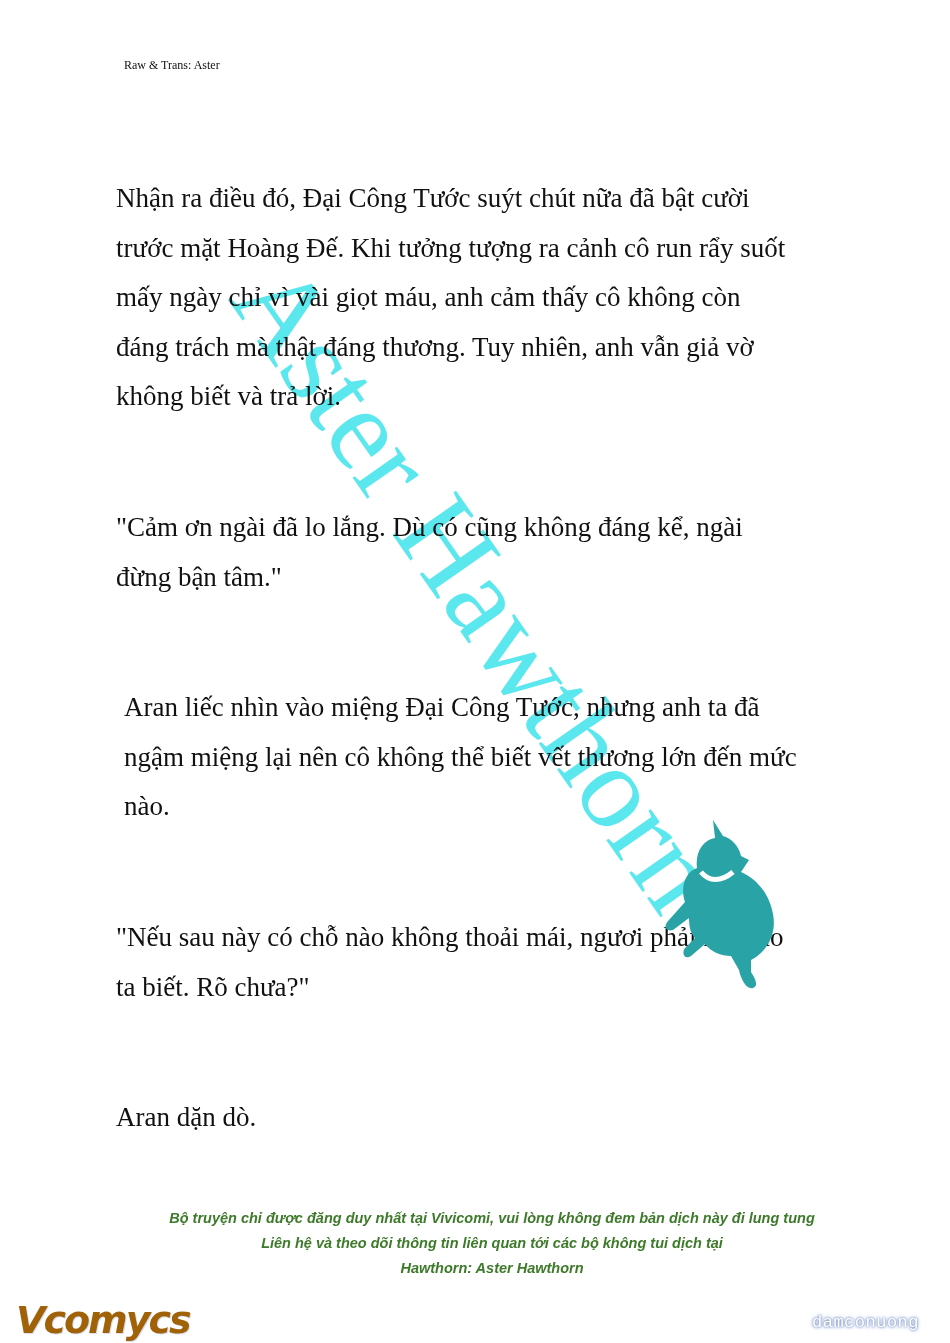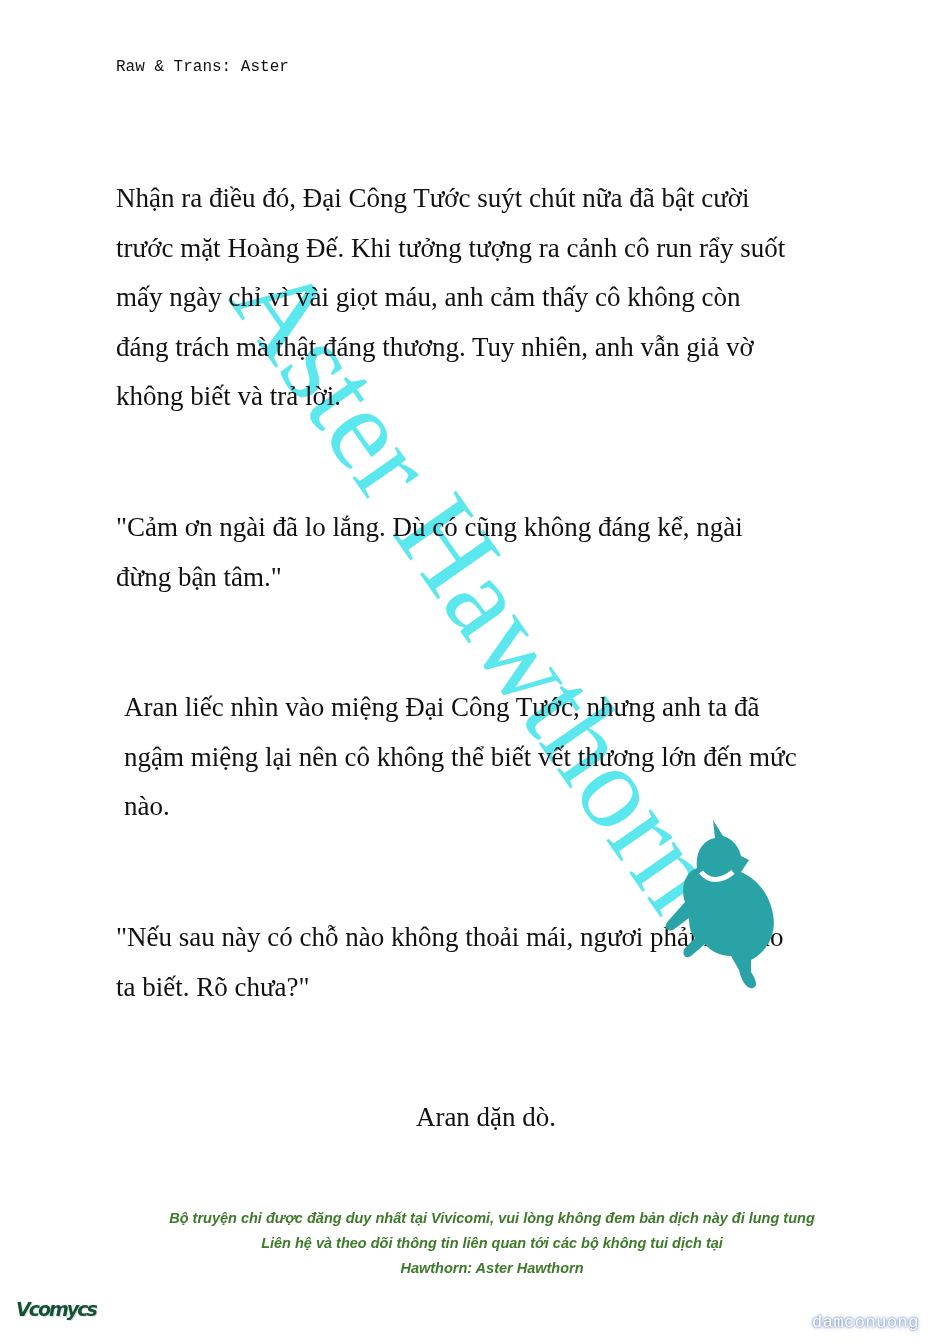--- a/index.html
+++ b/index.html
@@ -1,22 +1,22 @@
 <!DOCTYPE html>
 <html><head>
   <meta charset="utf-8">
   <style>
     html, body { margin: 0; padding: 0; }
     body {
       width: 950px; height: 1343px; background: #ffffff;
       position: relative; overflow: hidden;
     }
     .header {
-      position: absolute; left: 116px; top: 58px;
-      font-family: Liberation Mono, monospace; font-size: 16px; color: #111;
+      position: absolute; left: 124px; top: 58px;
+      font-family: Liberation Serif, serif; font-size: 12px; color: #111;
     }
     .para {
       position: absolute; left: 116px; width: 740px;
       font-family: "Liberation Serif", serif; font-size: 27px; line-height: 49.5px;
       color: #111; margin: 0; white-space: pre-line;
     }
     .watermark {
       position: absolute; left: 110px; top: 495px;
       font-family: "Liberation Serif", serif; font-size: 118px; color: #4de5ec;
       transform: rotate(55deg); transform-origin: center center; white-space: nowrap;
@@ -24,21 +24,21 @@
     }
     .cat { position: absolute; left: 655px; top: 810px; width: 130px; height: 185px; }
     .footer {
       position: absolute; left: 0; width: 950px; text-align: center;
       font-family: "Liberation Sans", sans-serif; font-style: italic; font-weight: bold;
       font-size: 14.5px; color: #3d7a2a; margin-left: 17px;
     }
     .logo-left {
       position: absolute; left: 16px; top: 1298px;
       font-family: "DejaVu Sans", sans-serif; font-style: italic; font-weight: bold;
-      font-size: 19px; color: #14532d; letter-spacing: -2px;
+      font-size: 38px; color: #a16207; letter-spacing: -2px;
       text-shadow: 1px 1px 0 #d7def0;
     }
     .logo-right {
       position: absolute; left: 812px; top: 1313px;
       font-family: Liberation Mono, monospace; font-size: 17px; color: #ffffff;
       text-shadow: 0 0 2px #7f95c8, 0 0 3px #7f95c8, 0 0 5px #aebce0;
       letter-spacing: 0.5px;
     }
   </style>
 </head>
@@ -53,21 +53,21 @@
 mấy ngày chỉ vì vài giọt máu, anh cảm thấy cô không còn
 đáng trách mà thật đáng thương. Tuy nhiên, anh vẫn giả vờ
 không biết và trả lời.</p>
 <p class="para" style="top:503px;">"Cảm ơn ngài đã lo lắng. Dù có cũng không đáng kể, ngài
 đừng bận tâm."</p>
 <p class="para" style="top:683px;margin-left:8px;">Aran liếc nhìn vào miệng Đại Công Tước, nhưng anh ta đã
 ngậm miệng lại nên cô không thể biết vết thương lớn đến mức
 nào.</p>
 <p class="para" style="top:913px;">"Nếu sau này có chỗ nào không thoải mái, ngươi phải nói cho
 ta biết. Rõ chưa?"</p>
-<p class="para" style="top:1093px;text-align:center;">Aran dặn dò.</p>
+<p class="para" style="top:1093px;">Aran dặn dò.</p>
 
 <svg class="cat" viewBox="0 0 130 185">
   <g fill="#2aa3a6">
     <path d="M58 10 L60 28 C48 30 40 42 42 58 C30 62 25 78 30 92 L14 110 C8 116 10 122 18 120 L34 108 C34 118 36 124 40 128 L30 138 C26 144 30 150 36 146 L50 134 C56 142 66 146 76 146 L84 160 C86 170 92 180 98 178 C104 176 100 168 96 162 L96 150 C112 142 122 124 118 104 C114 82 100 68 86 62 L94 50 L86 46 C84 36 76 28 68 26 Z"></path>
   </g>
   <path d="M46 62 C54 72 66 72 78 62" stroke="#ffffff" stroke-width="5" fill="none"></path>
 </svg>
 
 <div class="footer" style="top:1210px;">Bộ truyện chỉ được đăng duy nhất tại Vivicomi, vui lòng không đem bản dịch này đi lung tung</div>
 <div class="footer" style="top:1235px;">Liên hệ và theo dõi thông tin liên quan tới các bộ không tui dịch tại</div>

